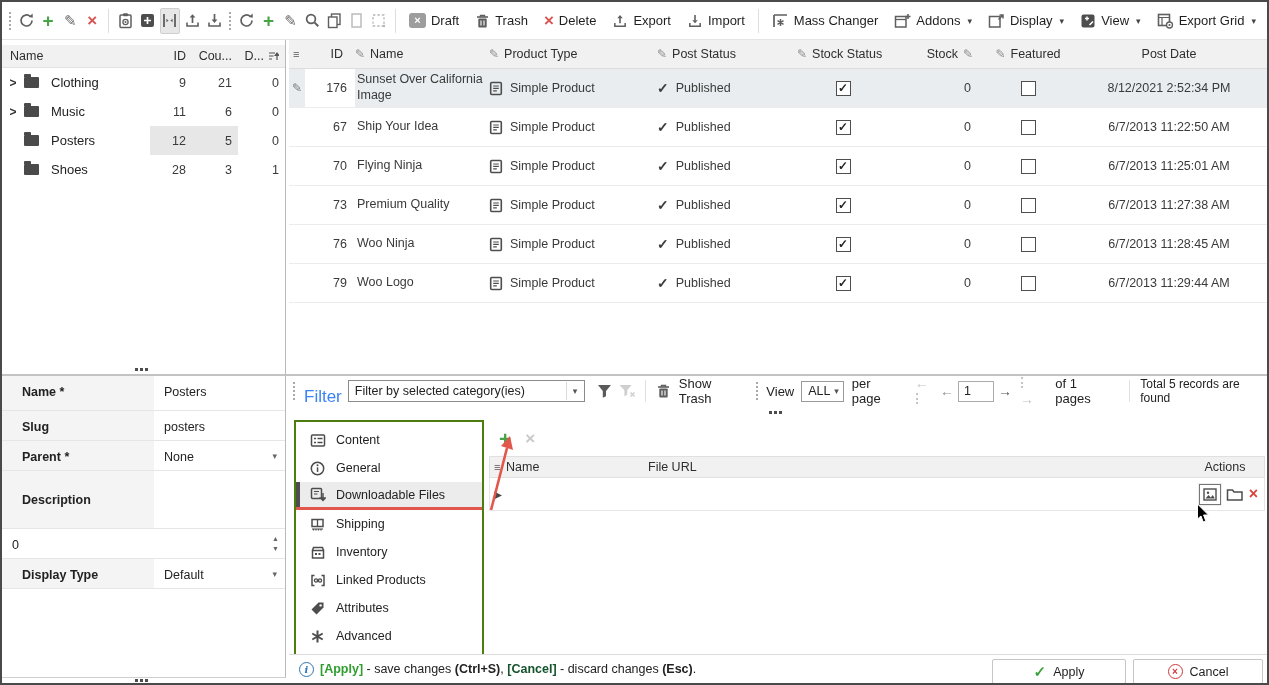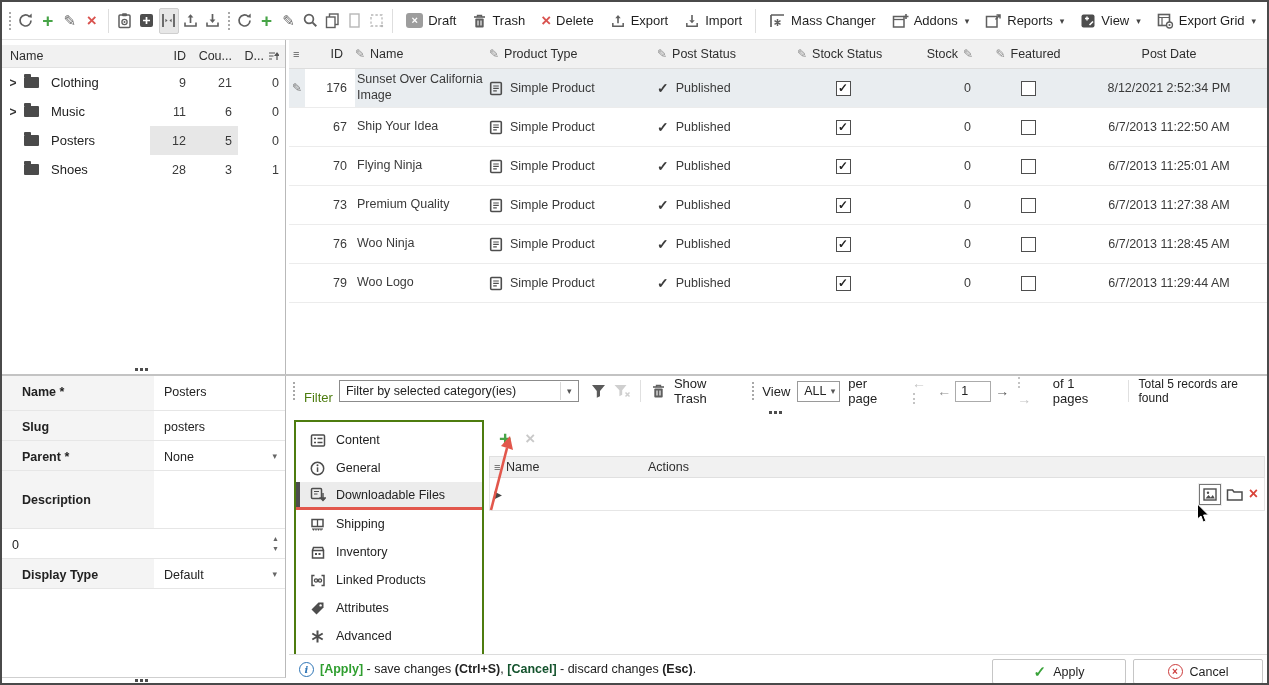--- a/index.html
+++ b/index.html
@@ -87,21 +87,21 @@
   .frow { display:flex; border-bottom:1px solid #e6e6e6; }
   .flabel { width:152px; background:#f4f4f4; padding:9px 0 0 20px; font-weight:bold; color:#222; }
   .fval { flex:1; padding:9px 4px 0 10px; color:#222; position:relative; }
   .fdd { position:absolute; right:8px; top:10px; font-size:9px; color:#666; }
   .spin { position:absolute; right:6px; top:6px; display:flex; flex-direction:column; gap:3px;
     font-size:7px; color:#666; line-height:1; }
 
   
   .filterbar { position:absolute; left:287px; top:374px; width:978px; height:30px;
     display:flex; align-items:center; background:#fff; }
-  .fb-label { margin:12px 6px 0 6px; color:#4d7c0f; font-size:13px; }
+  .fb-label { margin:12px 6px 0 6px; color:#3b82f6; font-size:17px; }
   .combo { width:248px; height:22px; border:1px solid #8b8b8b; display:flex; align-items:center;
     padding-left:6px; color:#222; font-size:12.5px; position:relative; }
   .combo .dd { position:absolute; right:1px; top:1px; bottom:1px; width:17px; border-left:1px solid #d9d9d9;
     display:flex; align-items:center; justify-content:center; font-size:9px; color:#555; }
   .fbtn { display:flex; align-items:center; justify-content:center; width:24px; height:24px; }
   .smallsep { border-left:1px solid #e0e0e0; height:22px; margin:0 6px; }
   .viewbox { width:44px; height:21px; border:1px solid #9a9a9a; display:flex; align-items:center;
     justify-content:space-between; padding:0 4px 0 6px; color:#222; }
   .viewbox .dd { font-size:9px; color:#555; }
   .pg-arrow { font-size:14px; padding:0 4px; }
@@ -297,21 +297,21 @@
           <path d="M14 1v5M11.5 3.5h5" stroke="currentColor" stroke-width="1.6"></path>
         </svg>
       <span>Addons</span>
       <span class="chev">▾</span>
     </span>
     <span class="tlbl">
       <svg class="ic" width="17" height="16" viewBox="0 0 17 16">
           <rect x="1.5" y="3.5" width="10.5" height="10.5" fill="none" stroke="currentColor" stroke-width="1.5"></rect>
           <path d="M10.5 6.5L15 2M15 5.5V2h-3.5" fill="none" stroke="currentColor" stroke-width="1.5"></path>
         </svg>
-      <span>Reports</span>
+      <span>Display</span>
       <span class="chev">▾</span>
     </span>
     <span class="tlbl">
       <svg class="ic" width="16" height="16" viewBox="0 0 16 16">
           <rect x="1.5" y="1.5" width="13" height="13" rx="2" fill="#4d4d4d"></rect>
           <path d="M5 5.5h4M7 3.5v4" stroke="#fff" stroke-width="1.4"></path>
           <path d="M9.5 12l3.5-3.5" stroke="#fff" stroke-width="1.6"></path>
         </svg>
       <span>View</span>
       <span class="chev">▾</span>
@@ -771,21 +771,22 @@
   </div>
 
   <div class="files">
     <div class="files-toolbar">
       <span class="fplus">+</span>
       <span class="fx">×</span>
     </div>
     <div class="fgrid-hdr">
       <span class="hamb">≡</span>
       <span>Name</span>
-      <span style="text-align:left; padding-right:8px;">Actions</span>
+      <span>File URL</span>
+      <span style="text-align:center; padding-right:8px;">Actions</span>
     </div>
     <div class="fgrid-row">
       <span class="fmarker">▶</span>
       <span></span>
       <span></span>
       <span class="factions">
         <span class="imgbtn">
           <svg width="14" height="13" viewBox="0 0 14 13">
               <rect x="1" y="1" width="12" height="11" fill="none" stroke="#4d4d4d" stroke-width="1.4"></rect>
               <circle cx="5" cy="4.8" r="1.2" fill="#4d4d4d"></circle>

